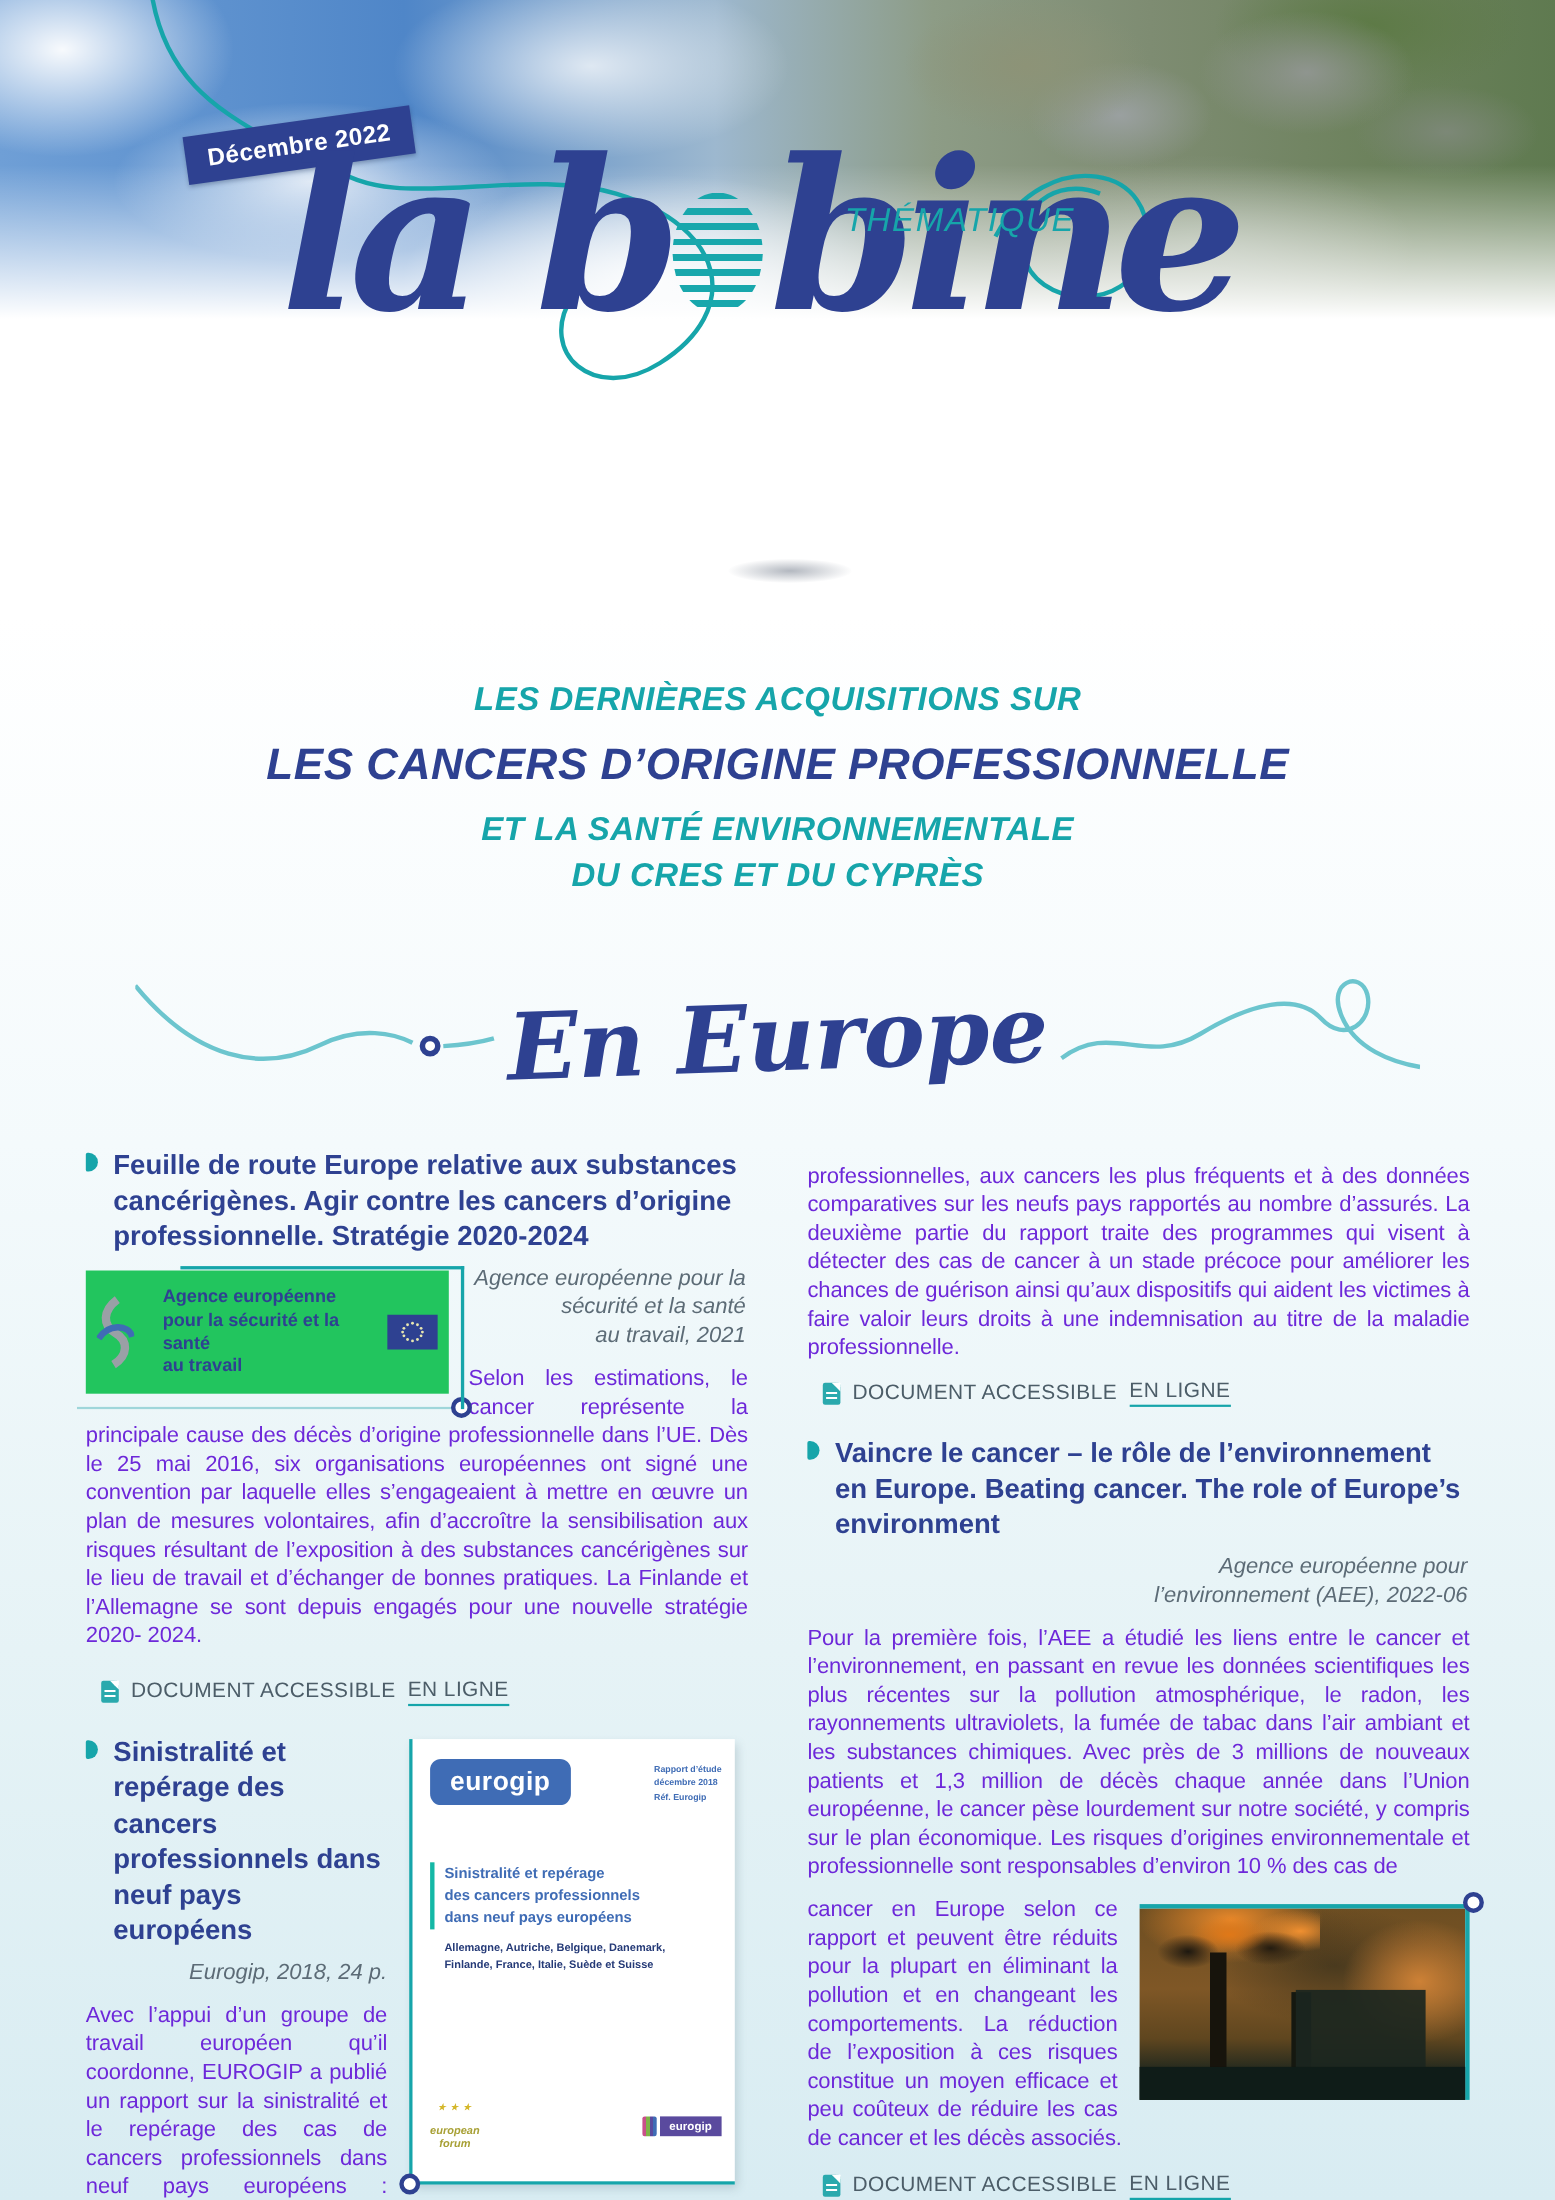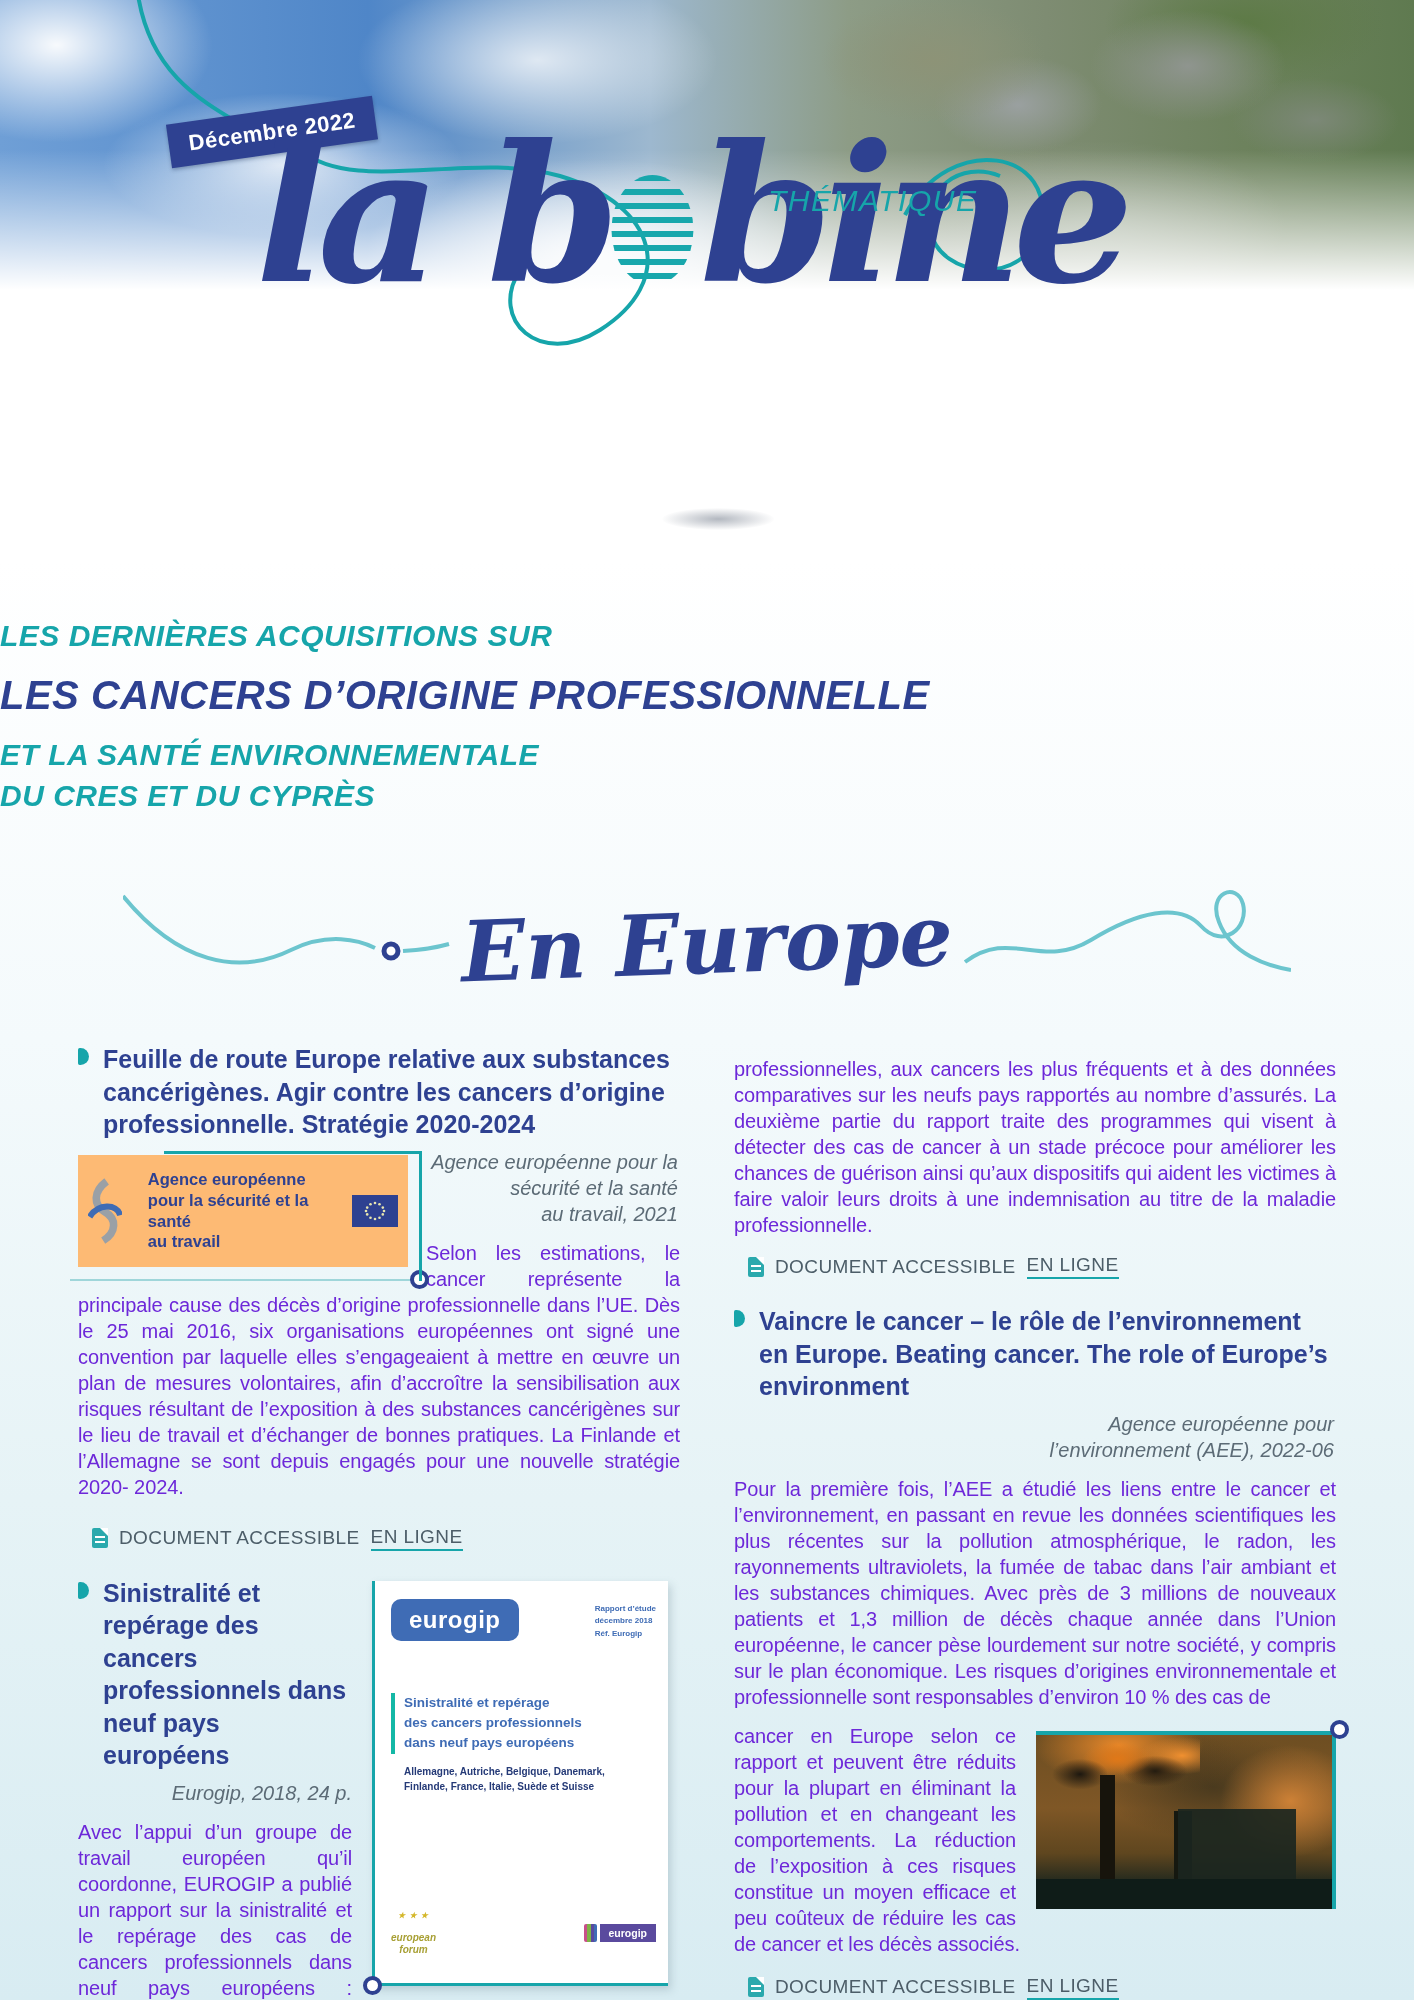--- a/index.html
+++ b/index.html
@@ -46,21 +46,21 @@
   .logo-shadow{
     position:absolute;left:50%;top:508px;transform:translateX(-40%);
     width:112px;height:22px;border-radius:50%;
     background:radial-gradient(ellipse at center,#b3b8c0 0%,rgba(255,255,255,0) 72%)
   }
   .thematique{
     position:absolute;left:768px;top:184px;color:#16a5aa;font-style:italic;
     font-size:30px;letter-spacing:1.5px;font-weight:500
   }
   
-  .title-block{padding-top:12px;font-style:italic}
+  .title-block{padding-top:12px;text-align:center;font-style:italic}
   .t-teal{color:#16a5aa;font-size:30px;font-weight:700;letter-spacing:.5px;margin:7px 0}
   .t-blue{color:#2e4191;font-size:40px;font-weight:800;letter-spacing:.5px;margin:20px 0}
   
   .divider{margin-top:46px;height:168px;display:flex;align-items:center;justify-content:center;gap:2px}
   .europe-script{
     font-family:"DejaVu Serif",serif;font-style:italic;font-weight:bold;
     color:#2e4191;font-size:84px;transform:rotate(-2deg);padding:0 6px;white-space:nowrap
   }
   
   .content{display:flex;gap:54px;padding:16px 78px 0}
@@ -73,21 +73,21 @@
     color:#4c5d68;font-size:19px;letter-spacing:.4px;font-weight:500}
   .doc-link.tight{margin:8px 0 8px}
   .doc-icon{width:16px;height:20px;background:#2aa9ad;border-radius:2px;position:relative;flex:0 0 auto}
   .doc-icon::before{content:"";position:absolute;right:0;top:0;border:4px solid #fff;border-left-color:transparent;border-bottom-color:transparent}
   .doc-icon::after{content:"";position:absolute;left:3px;top:8px;right:3px;height:9px;
     background:repeating-linear-gradient(180deg,#ffffff 0 2px,rgba(0,0,0,0) 2px 5px)}
   .link-anchor{color:#4c5d68;text-decoration:none;border-bottom:2px solid #16a5aa;padding-bottom:1px;cursor:pointer}
   .ring{position:absolute;width:11px;height:11px;border:4px solid #2e4191;border-radius:50%;background:#fff}
   .clear{clear:both}
   
-  .agency-box{float:left;width:330px;height:112px;margin:6px 18px 14px 0;position:relative;background:#fdba74;
+  .agency-box{float:left;width:330px;height:112px;margin:6px 18px 14px 0;position:relative;background:#22c55e;
     display:flex;align-items:center;gap:26px;padding:6px 10px;box-sizing:border-box}
   .agency-box::before{content:"";position:absolute;top:-4px;left:86px;right:-14px;height:3px;background:#16a5aa}
   .agency-box::after{content:"";position:absolute;right:-14px;top:-4px;bottom:-14px;width:3px;background:#16a5aa}
   .agency-underline{position:absolute;left:-8px;bottom:-14px;right:-14px;height:2px;background:#9fd6da}
   .agency-box .ring{right:-21px;bottom:-22px}
   .agency-text{color:#2e4191;font-weight:bold;font-size:16.5px;line-height:1.25}
   .eu-flag{flex:0 0 auto;margin-left:2px}
   
   .cover{float:right;width:296px;height:405px;margin:4px 12px 10px 20px;position:relative;background:#fff;
     border-left:3px solid #16a5aa;border-bottom:3px solid #16a5aa;

